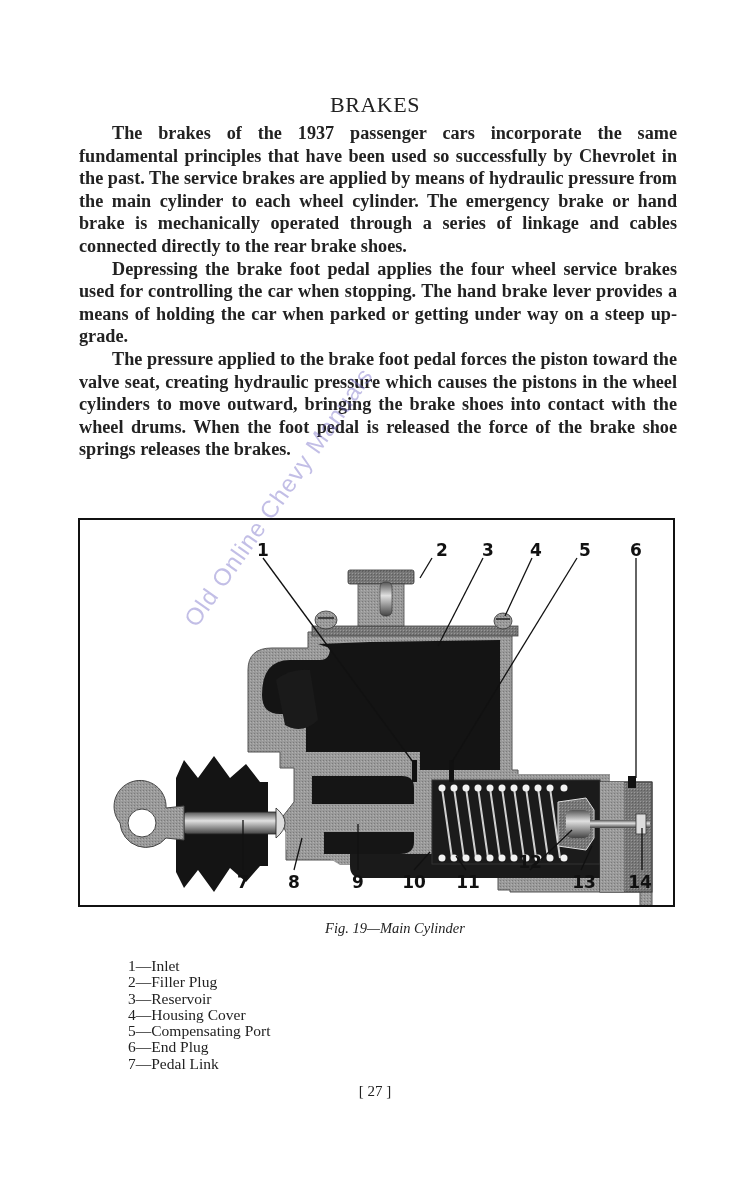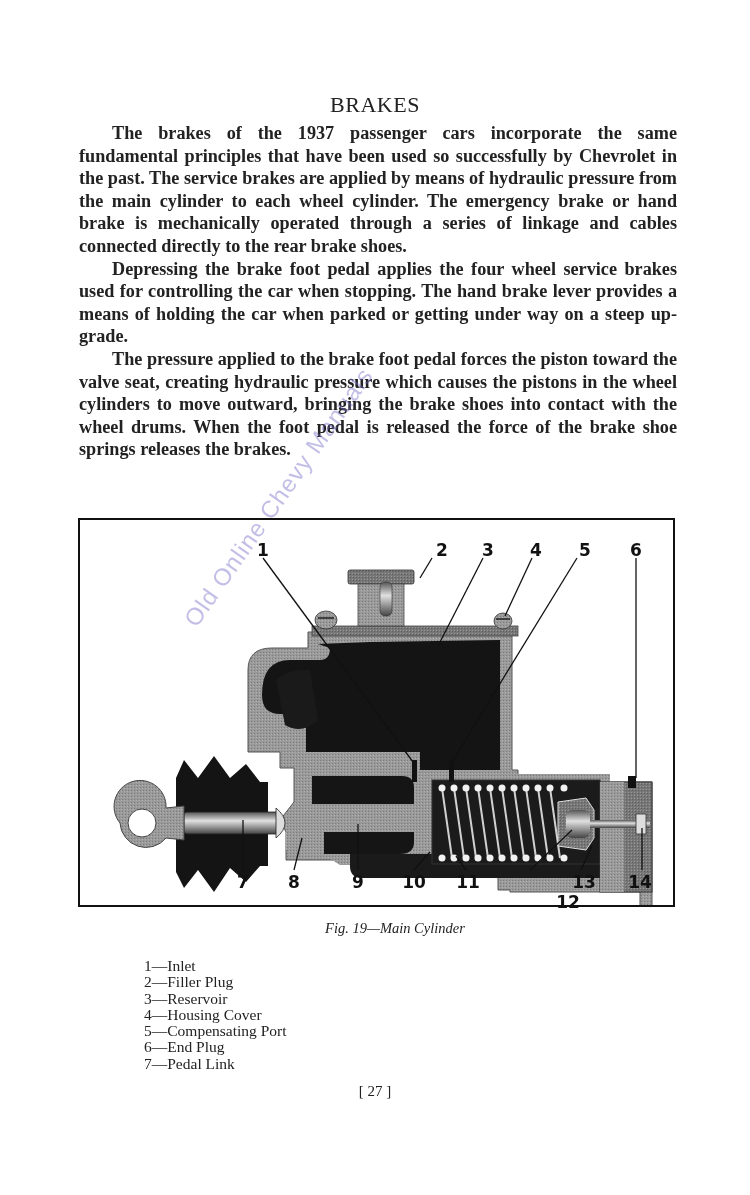--- a/index.html
+++ b/index.html
@@ -12,21 +12,21 @@
                font-size: 18.2px; line-height: 22.6px; text-align: justify; color: #222; }
   .body-text p { margin: 0; text-indent: 33px; font-weight: bold; }
   .figure { position: absolute; left: 78px; top: 518px; width: 597px; height: 389px;
             border: 2px solid #111; box-sizing: border-box; background: #fff; }
   .figure svg { position: absolute; left: 0; top: 0; }
   .callout { position: absolute; font-family: "DejaVu Sans", sans-serif; font-weight: bold;
              font-size: 17px; color: #111; transform: translateX(-50%); }
   .caption { position: absolute; left: 0; width: 750px; top: 920px; text-align: center;
              font-style: italic; font-size: 14.5px; color: #222; margin-left: 20px; }
   .legend { position: absolute; top: 958px; font-size: 15.5px; line-height: 16.3px; color: #222; }
-  .legend .row { white-space: nowrap; margin-left: 16px; }
+  .legend .row { white-space: nowrap; }
   .legend-left { left: 128px; }
   .legend-right { left: 380px; }
   .legend-right .row { text-align: left; }
   .page-number { position: absolute; left: 0; width: 750px; top: 1083px; text-align: center;
                  font-size: 15px; color: #222; }
   .watermark { position: absolute; left: 190px; top: 610px; font-family: "Liberation Sans", sans-serif;
                font-size: 24px; color: rgba(120, 110, 200, 0.45); transform: rotate(-55deg);
                transform-origin: left center; white-space: nowrap; letter-spacing: 1px; pointer-events: none; }
 </style>
 </head>
@@ -160,21 +160,21 @@
     <span class="callout" style="left:408px; top:20px;">3</span>
     <span class="callout" style="left:456px; top:20px;">4</span>
     <span class="callout" style="left:505px; top:20px;">5</span>
     <span class="callout" style="left:556px; top:20px;">6</span>
 
     <span class="callout" style="left:163px; top:352px;">7</span>
     <span class="callout" style="left:214px; top:352px;">8</span>
     <span class="callout" style="left:278px; top:352px;">9</span>
     <span class="callout" style="left:334px; top:352px;">10</span>
     <span class="callout" style="left:388px; top:352px;">11</span>
-    <span class="callout" style="left:450px; top:372px;margin-left:38px;">12</span>
+    <span class="callout" style="left:450px; top:332px;">12</span>
     <span class="callout" style="left:504px; top:352px;">13</span>
     <span class="callout" style="left:560px; top:352px;">14</span>
   </div>
 
   <div class="caption">Fig. 19—Main Cylinder</div>
 
   <div class="legend legend-left">
     <div class="row">1—Inlet</div>
     <div class="row">2—Filler Plug</div>
     <div class="row">3—Reservoir</div>

